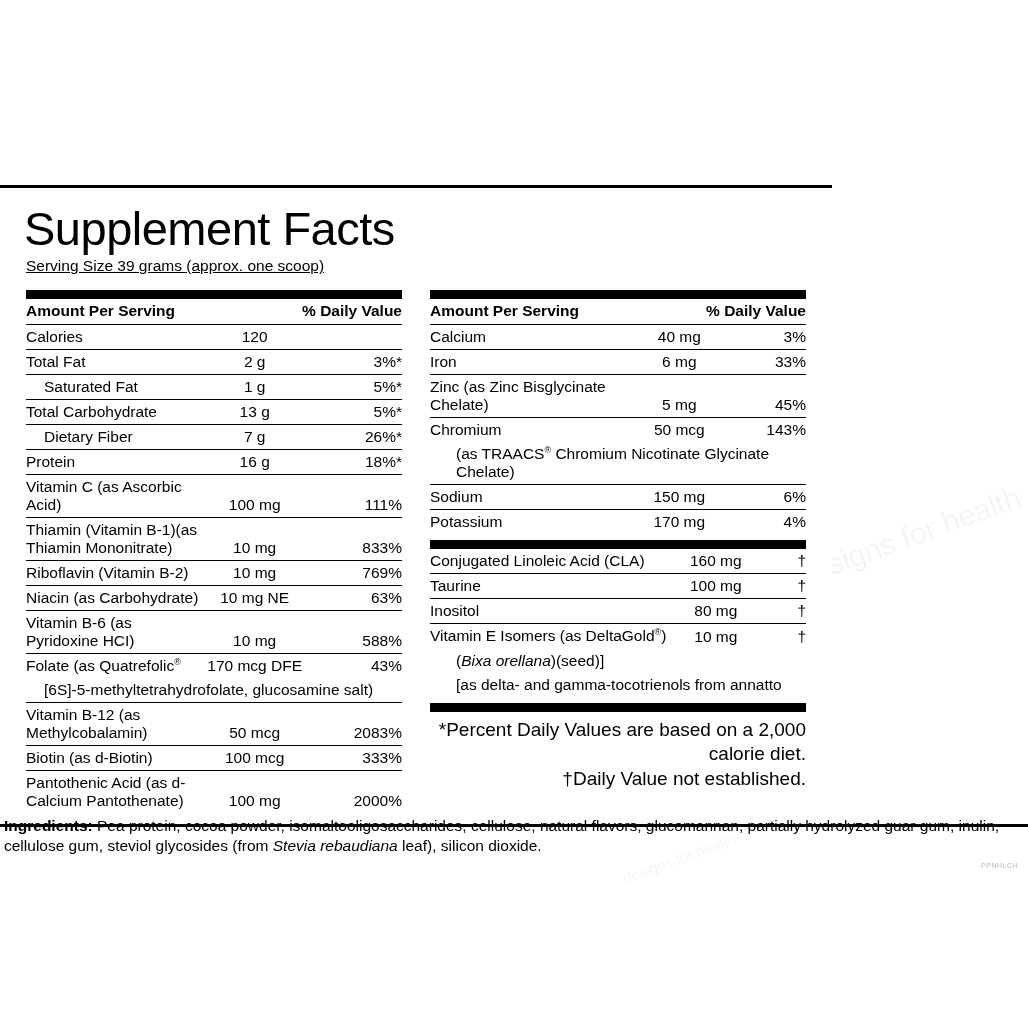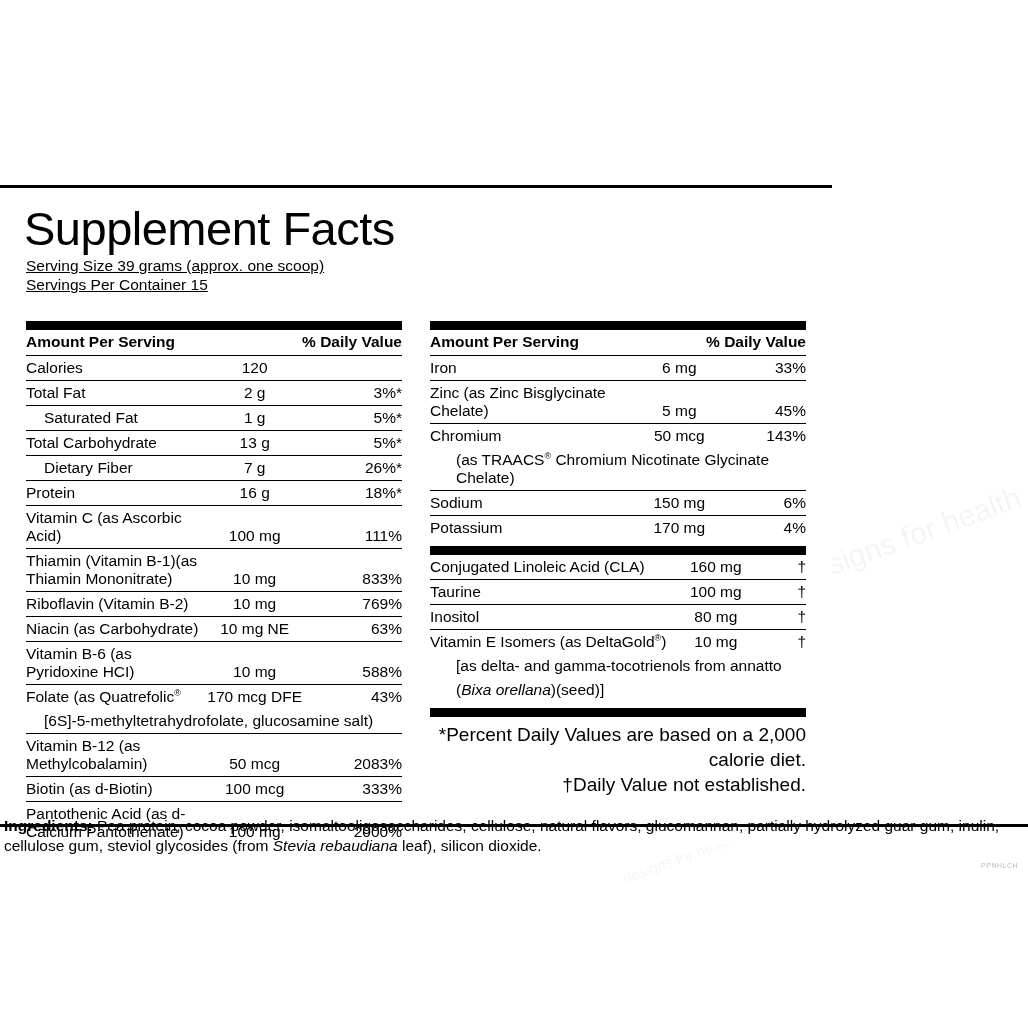--- a/index.html
+++ b/index.html
@@ -33,21 +33,21 @@
     line-height: 1.05;
   }
   .serving-line {
     font-size: 15.5px;
     margin-left: 12px;
     line-height: 1.22;
     text-decoration: underline;
   }
   .cols {
     display: flex;
-    margin-top: 26px;
+    margin-top: 14px;
     padding: 0 12px;
     gap: 0;
   }
   .col {
     width: 50%;
     box-sizing: border-box;
   }
   .col-left { padding-right: 14px; }
   .col-right { padding-left: 14px; }
   .rule-thick {
@@ -136,21 +136,20 @@
 <div class="wm" style="left:600px; top:285px;">designs for health</div>
 <div class="wm" style="left:790px; top:520px;">designs for health</div>
 <div class="wm" style="left:600px; top:600px;">designs for health</div>
 <div class="wm wm-sm" style="left:620px; top:850px;">designs for health</div>
 
 <div class="panel">
   <div class="panel-top-rule"></div>
   <div class="inner">
     <div class="title">Supplement Facts</div>
     <div class="serving-line">Serving Size 39 grams (approx. one scoop)</div>
-    <div class="serving-line">Servings Per Container 15</div>
 
     <div class="cols">
 
       <div class="col col-left">
         <div class="rule-thick"></div>
         <table class="facts">
           <tbody>
               <tr class="header">
             <td class="name">Amount Per Serving</td>
             <td class="amt"></td>
@@ -241,20 +240,25 @@
       <div class="col col-right">
         <div class="rule-thick"></div>
         <table class="facts right-head">
           <tbody>
               <tr class="header">
             <td class="name">Amount Per Serving</td>
             <td class="amt"></td>
             <td class="dv-r">% Daily Value</td>
           </tr>
           <tr>
+            <td class="name">Calcium</td>
+            <td class="amt">40 mg</td>
+            <td class="dv-r">3%</td>
+          </tr>
+          <tr>
             <td class="name">Iron</td>
             <td class="amt">6 mg</td>
             <td class="dv-r">33%</td>
           </tr>
           <tr>
             <td class="name">Zinc (as Zinc Bisglycinate Chelate)</td>
             <td class="amt">5 mg</td>
             <td class="dv-r">45%</td>
           </tr>
           <tr class="no-rule">
@@ -296,24 +300,24 @@
             <td class="name">Inositol</td>
             <td class="amt">80 mg</td>
             <td class="dv-r">†</td>
           </tr>
           <tr class="no-rule">
             <td class="name">Vitamin E Isomers (as DeltaGold<sup>®</sup>)</td>
             <td class="amt">10 mg</td>
             <td class="dv-r">†</td>
           </tr>
           <tr class="no-rule">
+            <td class="name indent2" colspan="3"><span>(</span><i>Bixa orellana</i><span>)(seed)]</span></td>
+          </tr>
+          <tr class="no-rule">
             <td class="name indent2" colspan="3">[as delta- and gamma-tocotrienols from annatto</td>
-          </tr>
-          <tr class="no-rule">
-            <td class="name indent2" colspan="3"><span>(</span><i>Bixa orellana</i><span>)(seed)]</span></td>
           </tr>
         </tbody>
           </table>
 
         <div class="rule-thick" style="margin-top:6px;"></div>
 
         <div class="footnote">*Percent Daily Values are based on a 2,000 calorie diet.</div>
         <div class="footnote" style="margin-top:0;">†Daily Value not established.</div>
       </div>
     </div>

